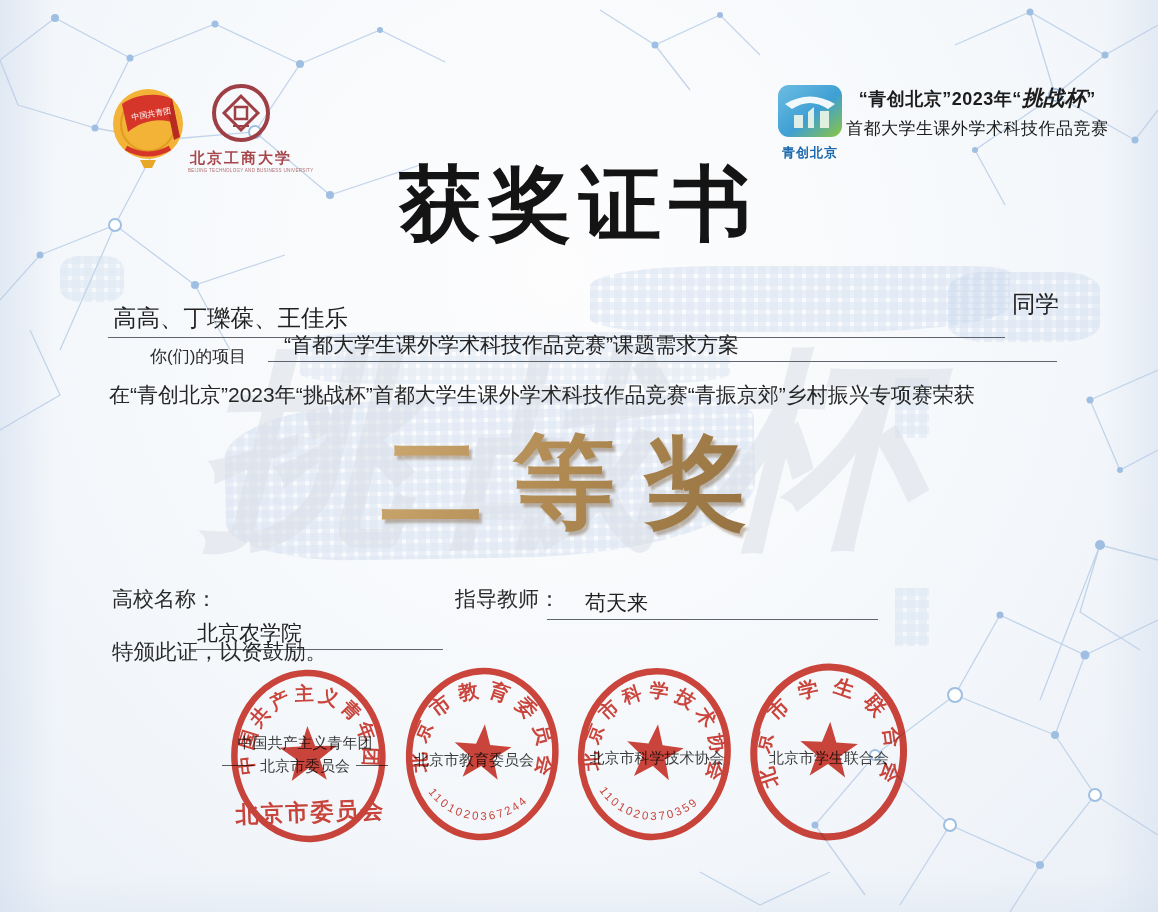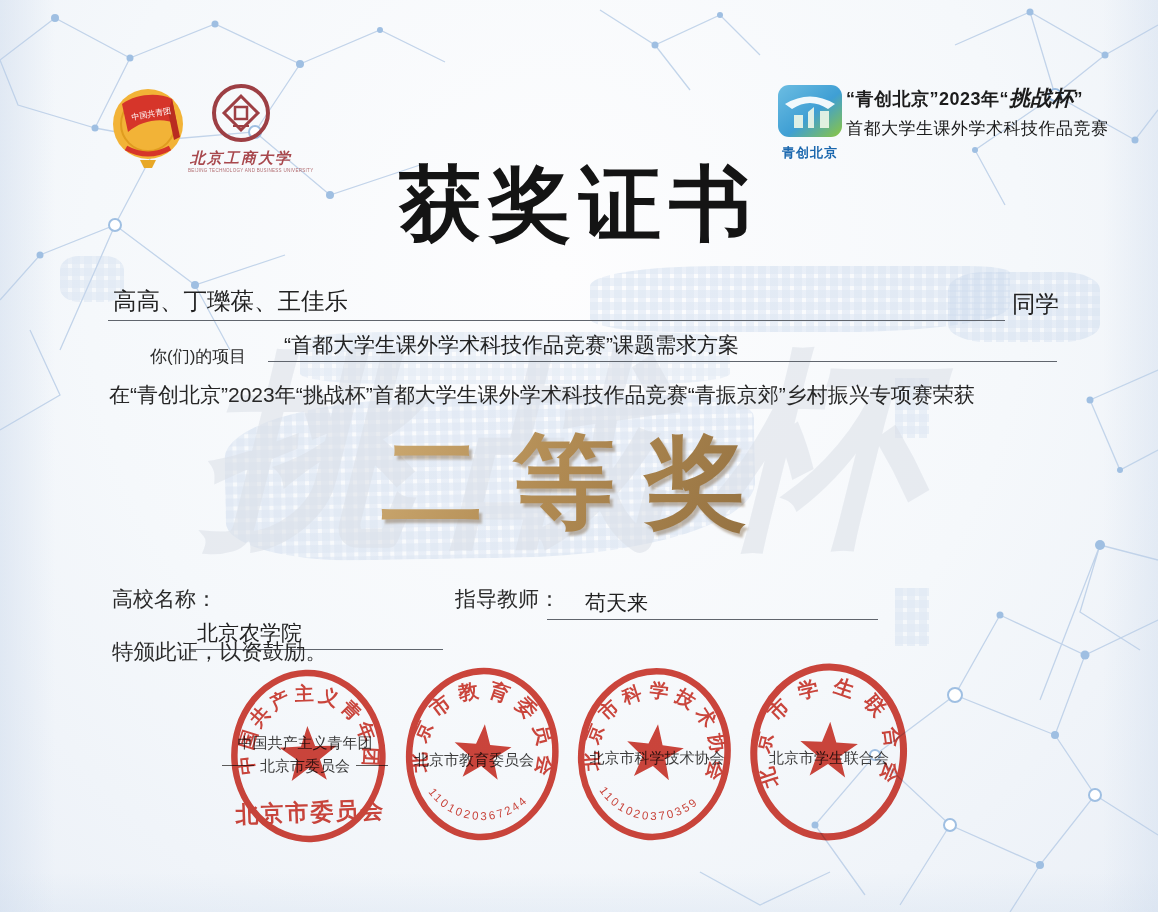--- a/index.html
+++ b/index.html
@@ -17,38 +17,38 @@
   .dots{position:absolute;z-index:0;
     background-image:linear-gradient(90deg, rgba(199,214,235,.65) 8px, transparent 8px),
                      linear-gradient(rgba(199,214,235,.65) 8px, transparent 8px);
     background-size:12px 12px;}
   .watermark{position:absolute;z-index:1;left:50%;top:342px;transform:translateX(-50%);
     white-space:nowrap;font-family:"DejaVu Serif","Liberation Serif",serif;
     font-style:italic;font-weight:bold;font-size:212px;letter-spacing:42px;
     color:#dbe0e8;opacity:.55;line-height:1;}
   
   .hdr-right-text{position:absolute;left:846px;top:84px;z-index:2;color:#1c1c1c;}
-  .hdr-line1{font-size:18px;font-weight:bold;white-space:nowrap;letter-spacing:.5px;}
+  .hdr-line1{font-size:18px;font-weight:bold;white-space:nowrap;letter-spacing:.5px;text-align:center;}
   .hdr-script{font-family:"DejaVu Serif","Liberation Serif",serif;font-style:italic;
     font-weight:bold;font-size:21px;}
   .hdr-line2{font-size:17px;font-weight:normal;margin-top:5px;letter-spacing:.5px;}
   .qcbj{position:absolute;left:776px;top:84px;z-index:2;width:68px;text-align:center;}
   .qcbj-label{font-size:13px;font-weight:bold;color:#1a67ae;margin-top:2px;letter-spacing:1px;}
   .btbu{position:absolute;left:188px;top:82px;z-index:2;width:106px;text-align:center;}
   .btbu-name{font-size:15px;font-weight:bold;color:#a8484d;letter-spacing:2px;
-    font-family:"DejaVu Serif","Liberation Serif",serif;margin-top:1px;font-style:italic;}
+    font-family:"DejaVu Serif","Liberation Serif",serif;margin-top:1px;}
   .btbu-sub{font-size:4.5px;color:#b06a6e;letter-spacing:.3px;white-space:nowrap;}
   
   .title{position:absolute;left:0;top:150px;width:100%;text-align:center;z-index:2;
     font-size:82px;font-weight:900;letter-spacing:8px;color:#141414;margin:0;}
   
   .field{position:absolute;z-index:2;border-bottom:1.5px solid #60656d;}
   .label{position:absolute;z-index:2;color:#2a2a2a;white-space:nowrap;}
   .val{color:#222;white-space:nowrap;}
-  .names-field{left:108px;top:285px;width:897px;height:36px;font-size:23.5px;}
+  .names-field{left:108px;top:302px;width:897px;height:36px;font-size:23.5px;}
   .names-field .val{padding-left:5px;}
   .suffix{left:1012px;top:288px;font-size:23.5px;color:#222;}
   .proj-label{left:150px;top:345px;font-size:17px;}
   .proj-field{left:268px;top:331px;width:789px;height:31px;font-size:21px;}
   .proj-field .val{padding-left:16px;}
   .comp-line{position:absolute;left:109px;top:381px;width:968px;z-index:2;
     font-size:21px;color:#262626;white-space:nowrap;letter-spacing:0;}
   
   .award{position:absolute;left:0;top:424px;width:100%;text-align:center;z-index:2;
     font-size:102px;font-weight:900;letter-spacing:30px;line-height:1.15;

